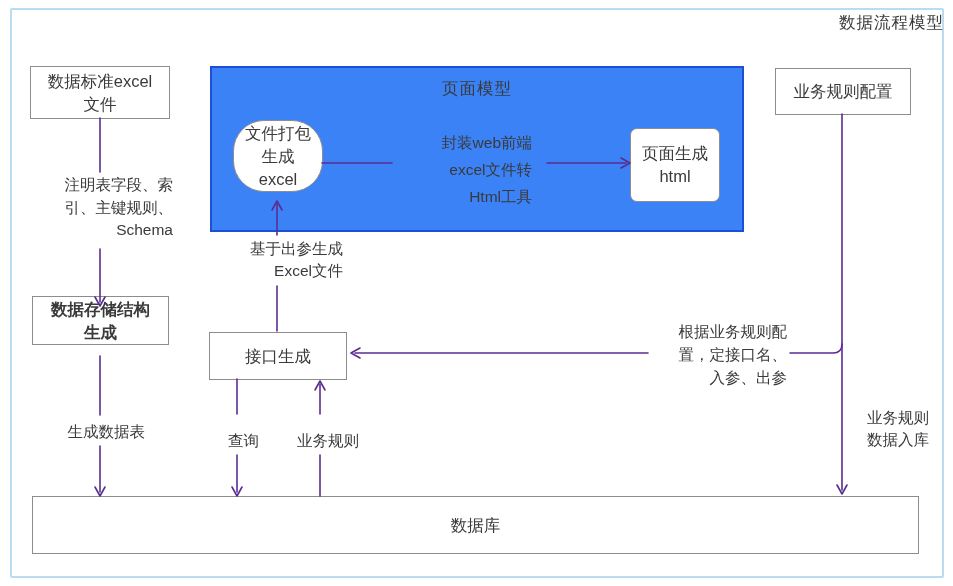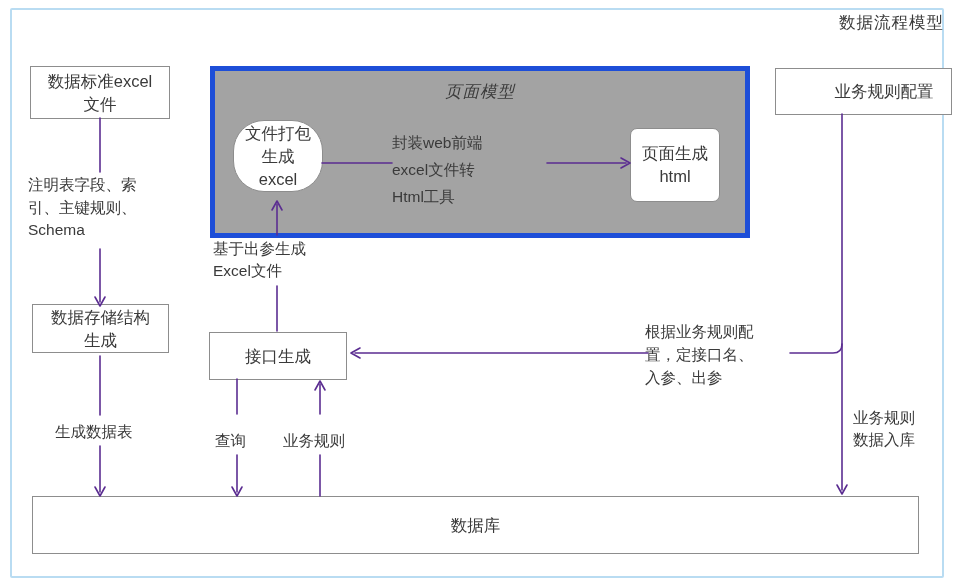--- a/index.html
+++ b/index.html
@@ -14,36 +14,36 @@
   .title {
     position:absolute; left:10px; top:12px; width:934px; text-align:right;
     font-size:16.5px; letter-spacing:1px;
   }
   .box {
     position:absolute; border:1px solid #8d8d8d; background:#ffffff;
     display:flex; align-items:center; justify-content:center;
     text-align:center; white-space:pre-line; font-size:16.5px; line-height:23px;
   }
   .group {
-    position:absolute; border:5px solid #1d4ed8; background:#a3a3a3;font-style:italic;
+    position:absolute; border:2px solid #1d4ed8; background:#3b82f6;
   }
   .group-title {
     position:absolute; top:10px; left:0; width:100%; text-align:center;
     font-size:16.5px; letter-spacing:1px;
   }
   .lbl {
-    position:absolute; text-align:left; font-size:15.5px; line-height:23px;
+    position:absolute; text-align:right; font-size:15.5px; line-height:23px;
     white-space:pre-line;
   }
   #node-std-excel   { left:30px;  top:66px;  width:138px; height:51px; }
   #node-page-model  { left:210px; top:66px;  width:530px; height:162px; }
   #node-file-pack   { left:233px; top:120px; width:88px;  height:70px;border-radius:31px; }
   #node-page-gen    { left:630px; top:128px; width:88px;  height:72px;border-radius:7px; }
-  #node-biz-rule    { left:775px; top:68px;  width:134px; height:45px;padding-left:41px; }
-  #node-storage-gen { left:32px;  top:304px; width:135px; height:47px; }
+  #node-biz-rule    { left:775px; top:68px;  width:134px; height:45px; }
+  #node-storage-gen { left:32px;  top:296px; width:135px; height:47px;font-weight:bold; }
   #node-api-gen     { left:209px; top:332px; width:136px; height:46px; }
   #node-database    { left:32px;  top:496px; width:885px; height:56px;text-align:center; }
 
   #lbl-schema-note   { left:28px;  top:174px; width:145px; line-height:22.5px; }
   #lbl-gen-table     { left:55px;  top:420px; width:90px; }
   #lbl-wrap-tool     { left:392px; top:129px; width:140px; line-height:27px; }
   #lbl-excel-from-out{ left:213px; top:238px; width:130px; line-height:22px; }
   #lbl-query         { left:215px; top:429px; width:44px; }
   #lbl-biz-data      { left:283px; top:429px; width:76px; }
   #lbl-rule-to-api   { left:645px; top:320px; width:142px; }

